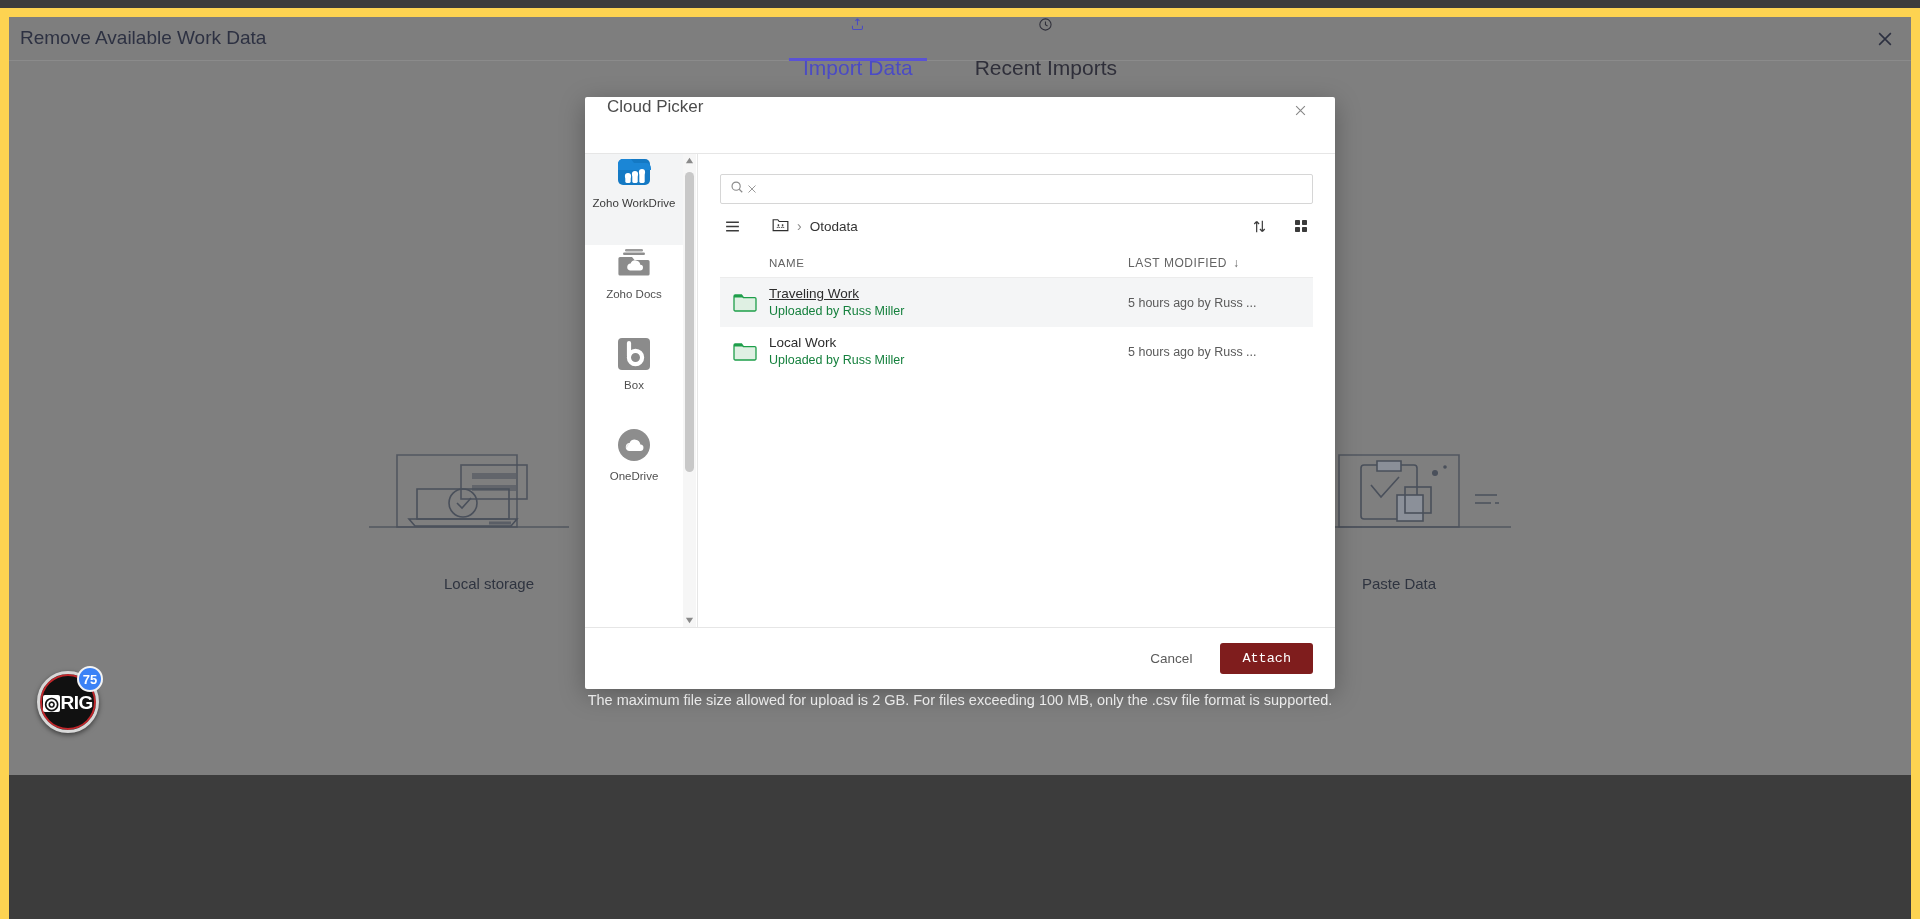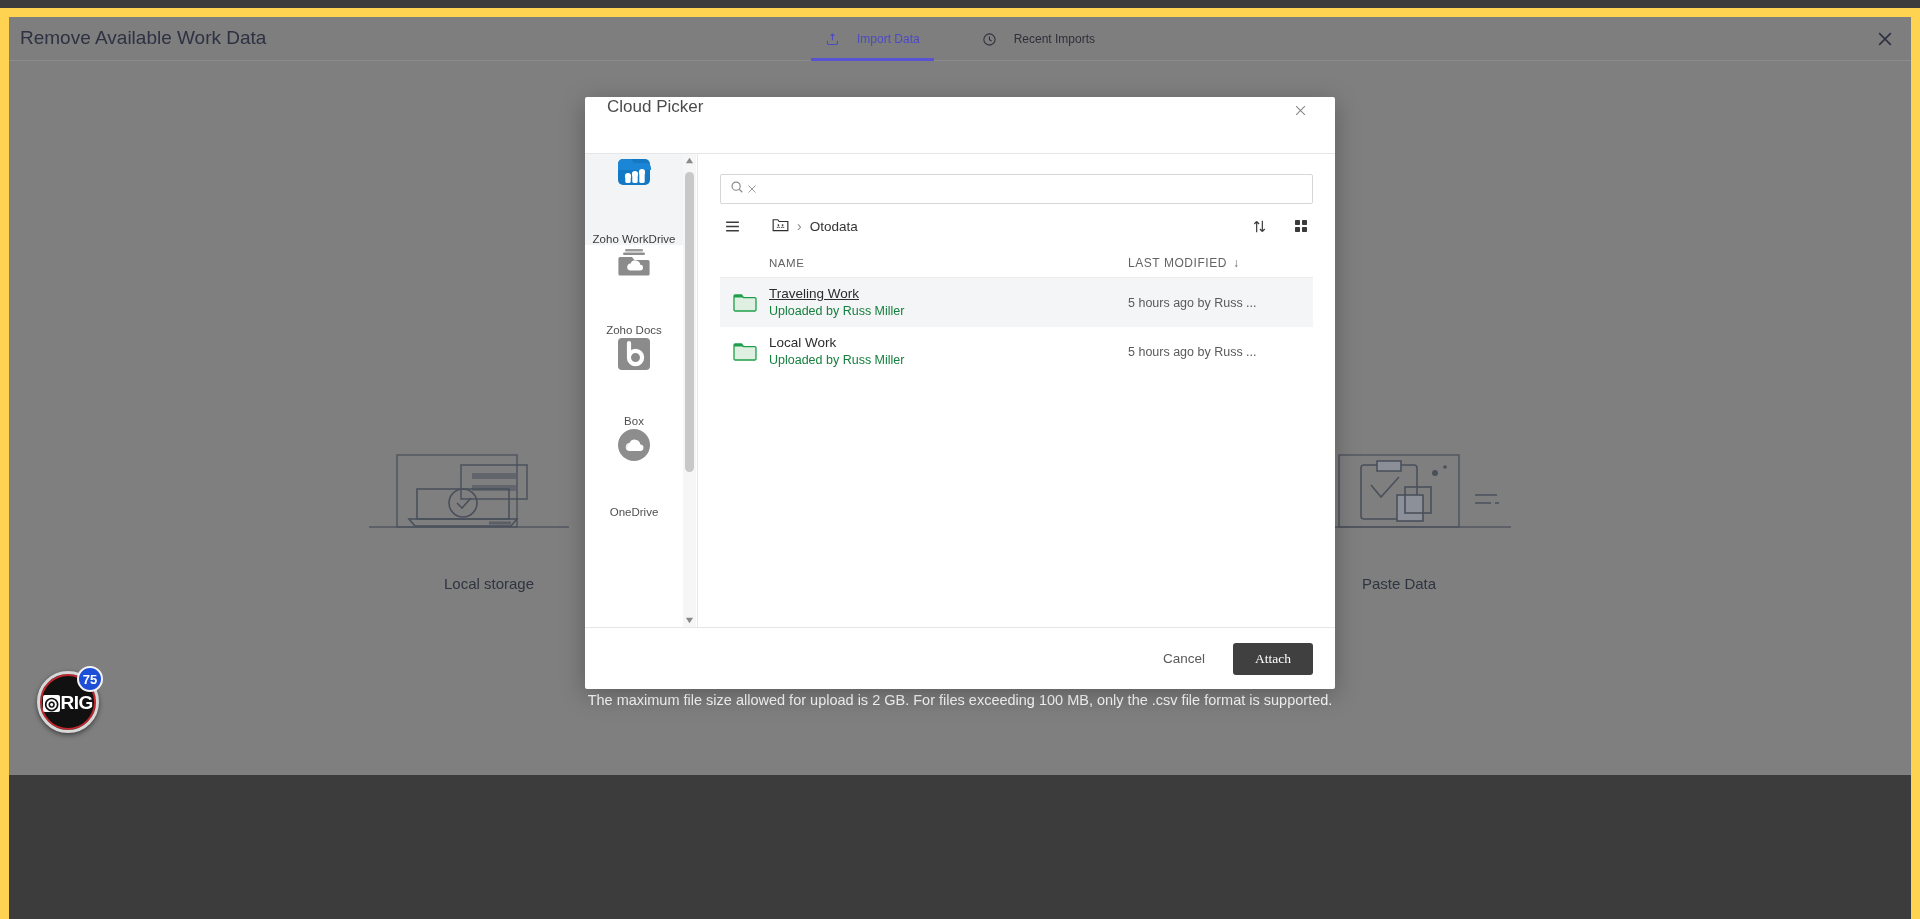--- a/index.html
+++ b/index.html
@@ -55,28 +55,29 @@
     top: 0;
     transform: translateX(-50%);
     display: flex;
     gap: 34px;
     height: 44px;
     align-items: center;
   }
   .tab {
     display: flex;
     align-items: center;
-    gap: 17px;
+    gap: 24px;
     height: 44px;
     padding: 0 14px;
-    font-size: 12px;
+    font-size: 21px;
     color: #2f2f3a;
     position: relative;
     cursor: pointer;
     white-space: nowrap;
+    flex-direction: column;
   }
   .tab.active { color: #4b4bc4; }
   .tab.active::after {
     content: "";
     position: absolute;
     left: 0; right: 0; bottom: 0;
     height: 3px;
     background: #5a52d5;
   }
   .tab svg { display: block; }
@@ -144,21 +145,21 @@
     border-radius: 2px;
     padding: 0 1px;
     margin-right: 1px;
     font-size: 17px;
   }
   #rig-count {
     position: absolute;
     right: -4px; top: -5px;
     min-width: 26px; height: 26px;
     border-radius: 50%;
-    background: #1d4ed8;
+    background: #3b82f6;
     border: 2px solid #f3f3f3;
     color: #fff;
     font-size: 13px;
     font-weight: bold;
     display: flex; align-items: center; justify-content: center;
   }
 
   
   #modal {
     position: absolute;
@@ -234,21 +235,21 @@
   #services-list {
     position: absolute;
     left: 0; top: 0;
     width: 98px;
     padding-top: 0;
   }
   .service {
     display: flex;
     flex-direction: column;
     align-items: center;
-    justify-content: space-between;
+    justify-content: flex-start;
     height: 91px;
     cursor: pointer;
     padding: 0 4px;
   }
   .service.active { background: #f3f4f5; }
   .service-label {
     margin-top: 7px;
     font-size: 11.5px;
     color: #4f4f4f;
     text-align: center;
@@ -407,25 +408,25 @@
   #cancel-btn {
     background: none;
     border: none;
     font-family: "Liberation Sans", sans-serif;
     font-size: 13.5px;
     color: #5a5a5a;
     cursor: pointer;
     padding: 7px 10px;
   }
   #attach-btn {
-    background: #404040;
+    background: #7f1d1d;
     border: none;
     border-radius: 3px;
     color: #fff;
-    font-family: Liberation Serif, serif;
+    font-family: Liberation Mono, monospace;
     font-size: 13.5px;
     padding: 8px 22px;
     cursor: pointer;
   }
 </style>
 </head>
 <body>
 
 <div id="app-frame">
 

